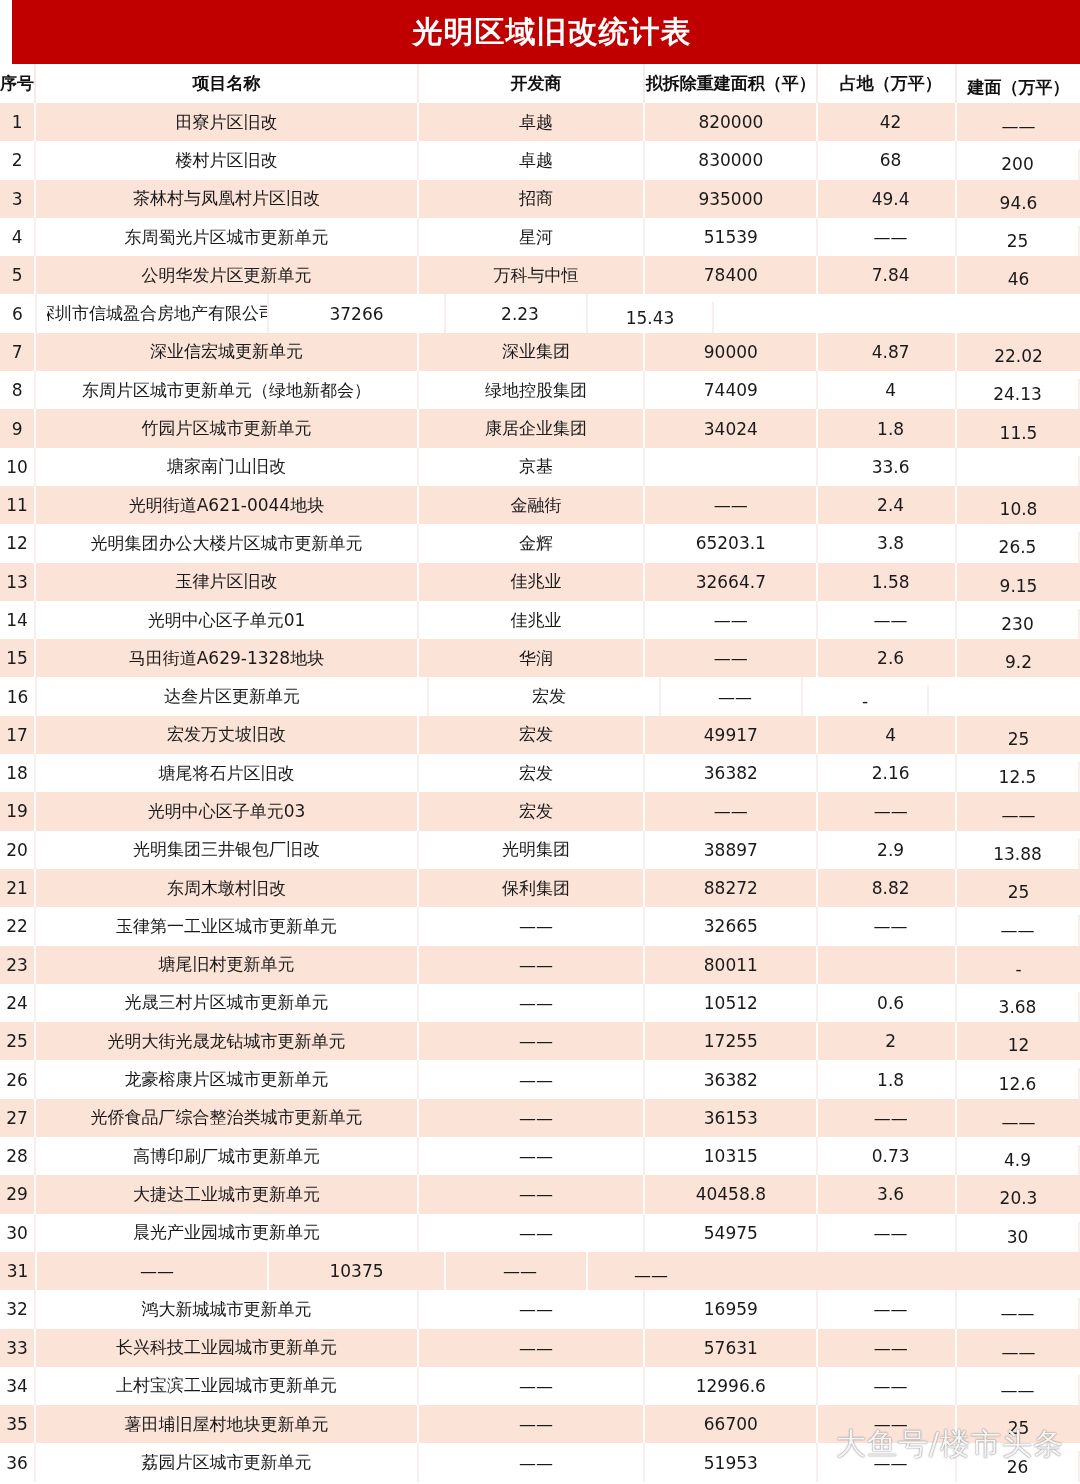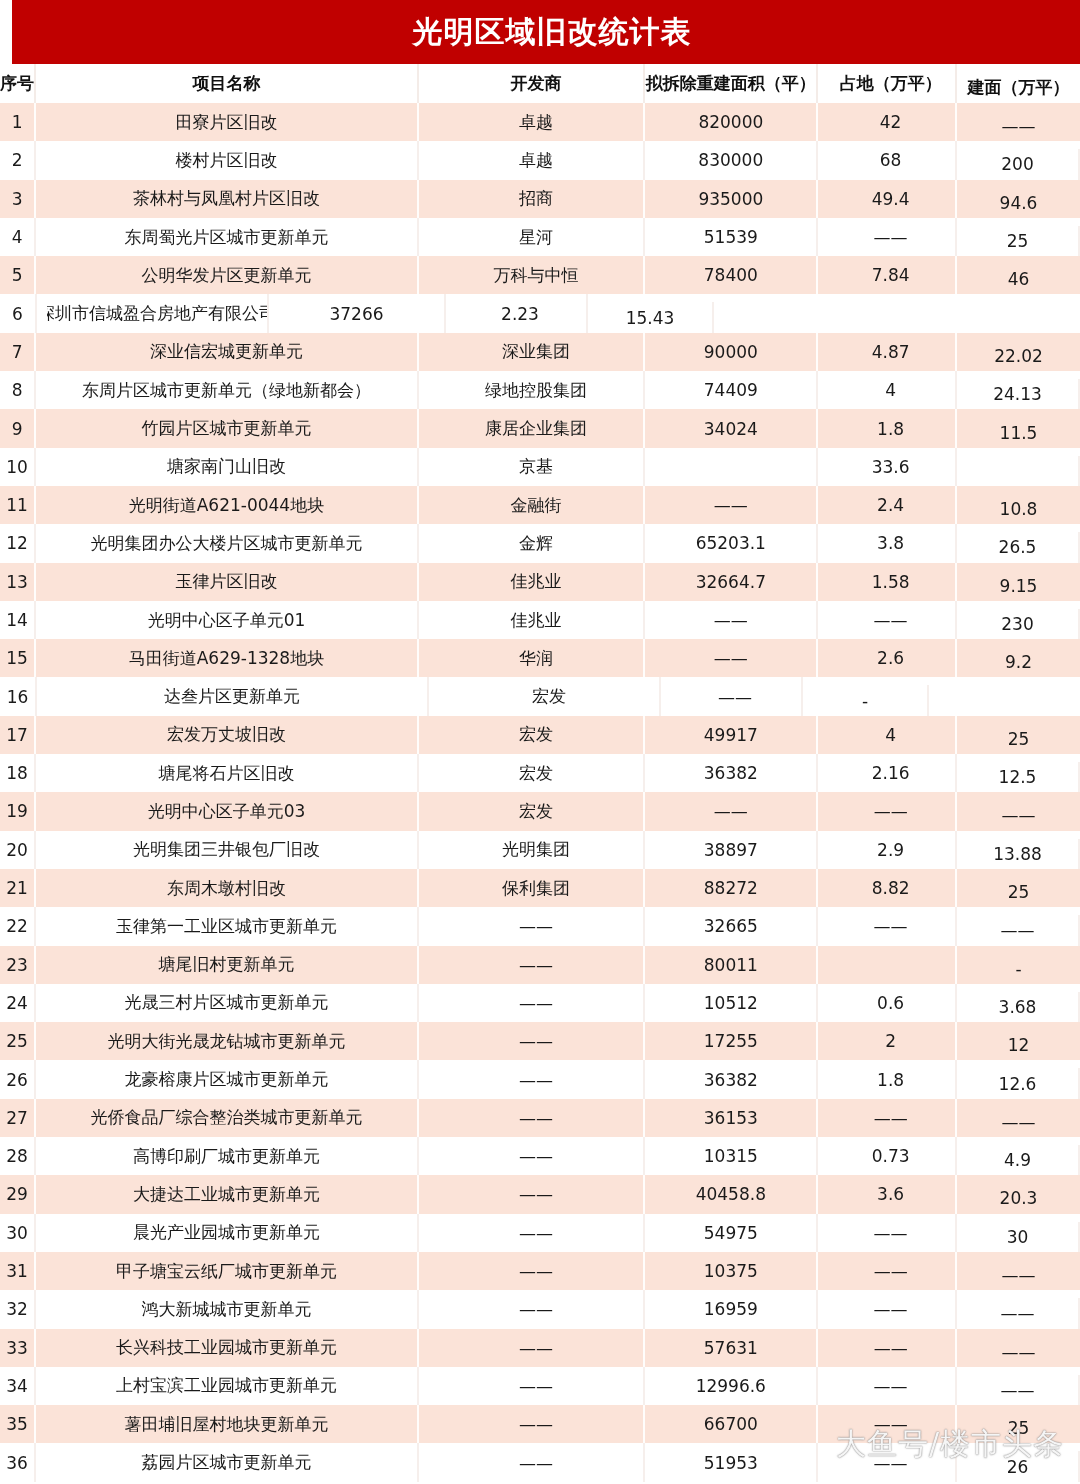--- a/index.html
+++ b/index.html
@@ -291,21 +291,20 @@
       <div class="row data-row even">
         <div class="cell c-seq">30</div>
         <div class="cell c-name">晨光产业园城市更新单元</div>
         <div class="cell c-dev">——</div>
         <div class="cell c-area">54975</div>
         <div class="cell c-land">——</div>
         <div class="cell c-build">30</div>
       </div>
       <div class="row data-row odd">
         <div class="cell c-seq">31</div>
-        <div class="cell c-name">甲子塘宝云纸厂城市更新单元</div>
         <div class="cell c-dev">——</div>
         <div class="cell c-area">10375</div>
         <div class="cell c-land">——</div>
         <div class="cell c-build">——</div>
       </div>
       <div class="row data-row even">
         <div class="cell c-seq">32</div>
         <div class="cell c-name">鸿大新城城市更新单元</div>
         <div class="cell c-dev">——</div>
         <div class="cell c-area">16959</div>

